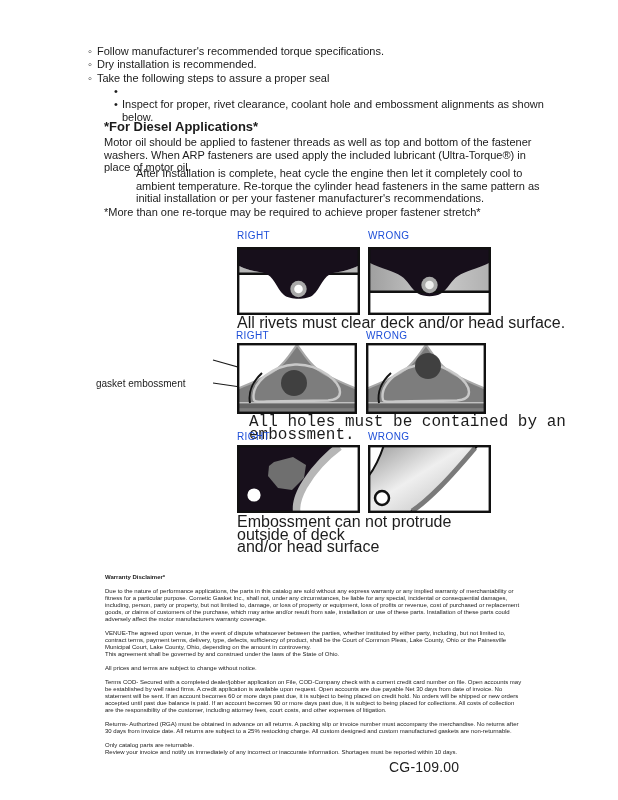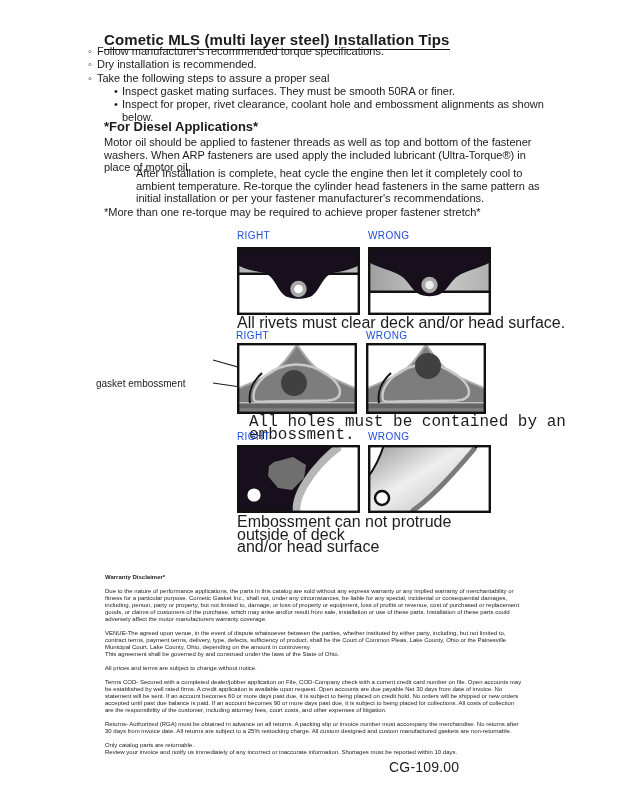--- a/index.html
+++ b/index.html
@@ -36,38 +36,36 @@
   .disclaimer h2{font-size:6px;margin:0 0 7px 0;font-weight:bold;}
   .disclaimer p{margin:0 0 7px 0;white-space:pre-line;}
   
   .footer-code{left:389px;top:759px;font-size:14px;color:#222;letter-spacing:.2px;}
 </style>
 </head>
 <body>
 
 <div class="page">
 
-  <h1 class="abs doc-title"><span>Cometic MLS (multi layer steel) Installation Tips</span></h1>
 
   <div class="abs bullets">
     <div class="bullet lvl1">
       <span class="marker">◦</span>
       <span>Follow manufacturer's recommended torque specifications.</span>
     </div>
     <div class="bullet lvl1">
       <span class="marker">◦</span>
       <span>Dry installation is recommended.</span>
     </div>
     <div class="bullet lvl1">
       <span class="marker">◦</span>
       <span>Take the following steps to assure a proper seal</span>
     </div>
     <div class="bullet lvl2">
       <span class="marker">•</span>
-      <span>Inspect gasket mating surfaces.  They must be smooth 50RA or finer.</span>
     </div>
     <div class="bullet lvl2">
       <span class="marker">•</span>
       <span>Inspect for proper, rivet clearance, coolant hole and embossment alignments as shown below.</span>
     </div>
   </div>
 
   <div class="abs body-para p1">Motor oil should be applied to fastener threads as well as top and bottom of the fastener washers. When ARP fasteners are used apply the included lubricant (Ultra-Torque®) in place of motor oil.</div>
   <div class="abs diesel-heading">*For Diesel Applications*</div>
   <div class="abs body-para p2">After Installation is complete, heat cycle the engine then let it completely cool to ambient temperature. Re-torque the cylinder head fasteners in the same pattern as initial installation or per your fastener manufacturer's recommendations.</div>

